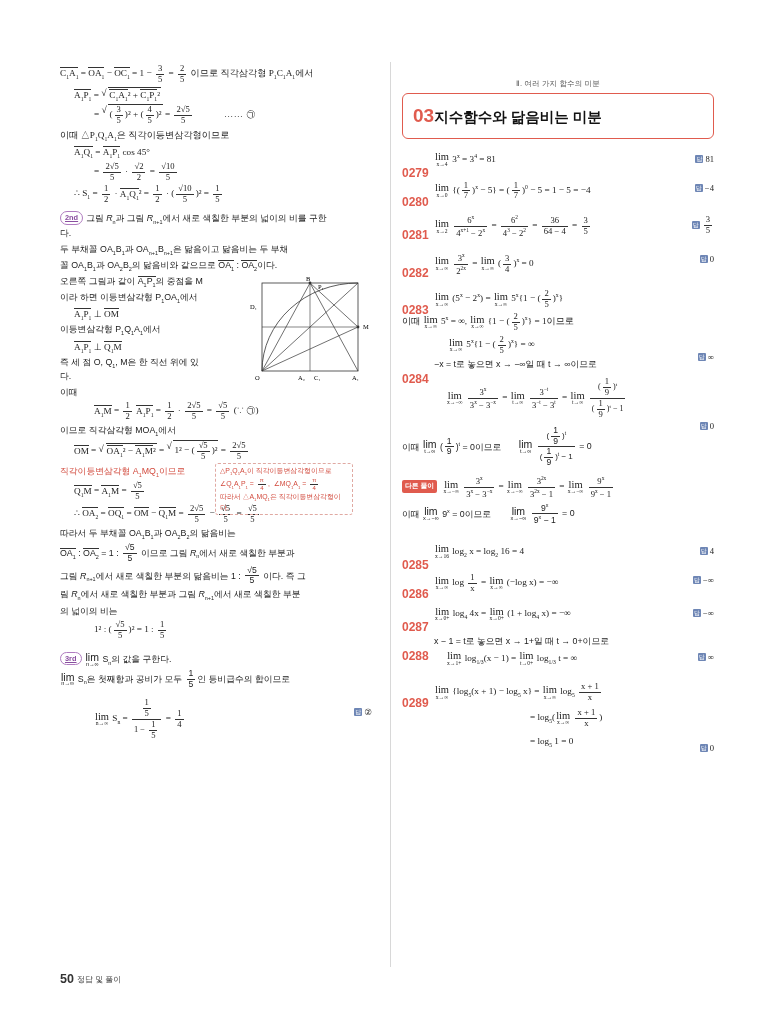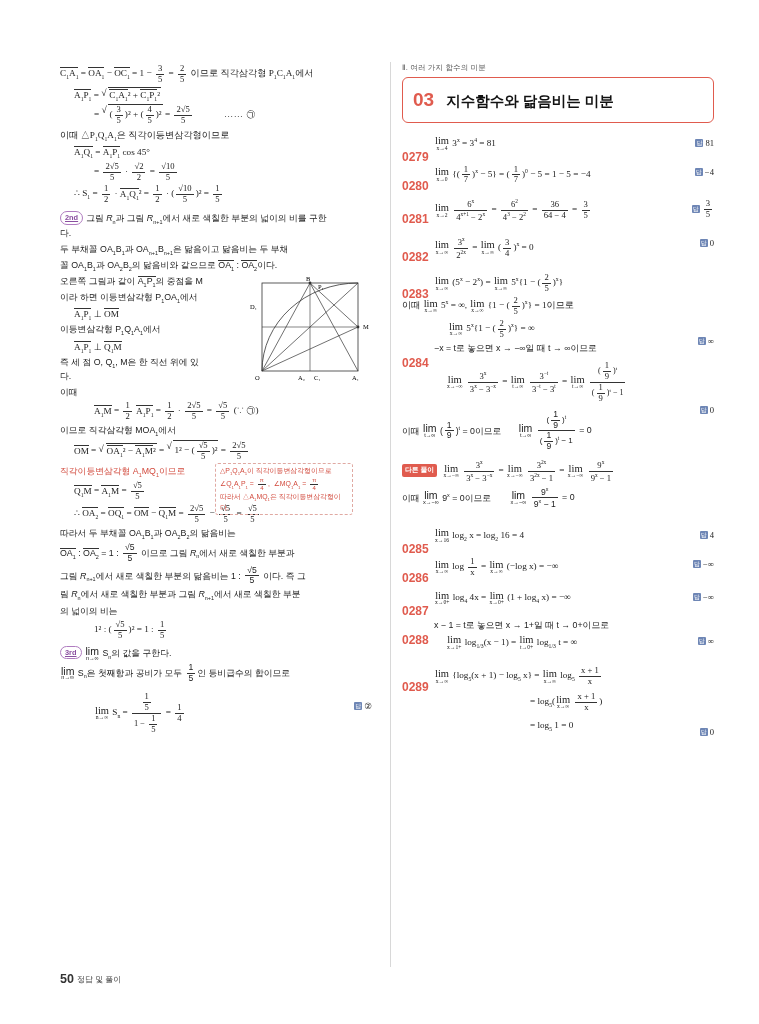--- a/index.html
+++ b/index.html
@@ -41,34 +41,35 @@
   .divider {
     position: absolute;
     left: 390px;
     top: 62px;
     width: 1px;
     height: 905px;
     background: #d8d8d8;
   }
   
   .chap-tag {
-    text-align: left;
+    text-align: center;
     font-size: 7.5px;
     color: #555;
     letter-spacing: .02em;
     margin-bottom: 3px;
     font-family: "Liberation Sans", sans-serif;
+    margin-top: 16px;
   }
   .chap-box {
     border: 1.6px solid #e05b4e;
     border-radius: 6px;
     padding: 7px 10px 8px 10px;
     display: flex;
     align-items: baseline;
-    gap: 12px;
+    gap: 0;
   }
   .chap-num {
     color: #e05b4e;
     font-weight: bold;
     font-size: 19px;
     font-family: "Liberation Sans", sans-serif;
   }
   .chap-title {
     font-weight: bold;
     font-size: 14.5px;
@@ -363,21 +364,21 @@
       <span class="frac"><span class="num">√5</span><span class="den">5</span></span> 이다. 즉 그
     </div>
     <div class="line korean">림 <i>R</i><sub>n</sub>에서 새로 색칠한 부분과 그림 <i>R</i><sub>n+1</sub>에서 새로 색칠한 부분</div>
     <div class="line korean">의 넓이의 비는</div>
 
     <div class="line indent2">
       1² : (<span class="frac"><span class="num">√5</span><span class="den">5</span></span>)² = 1 :
       <span class="frac"><span class="num">1</span><span class="den">5</span></span>
     </div>
 
-    <div class="line" style="margin-top:5px">
+    <div class="line" style="margin-top:11px">
       <span class="step">3rd</span><span class="korean"><span class="lim"><span class="l">lim</span><span class="s">n→∞</span></span> S<sub>n</sub>의 값을 구한다.</span>
     </div>
 
     <div class="line korean">
       <span class="lim"><span class="l">lim</span><span class="s">n→∞</span></span> S<sub>n</sub>은 첫째항과 공비가 모두 <span class="frac"><span class="num">1</span><span class="den">5</span></span>인 등비급수의 합이므로
     </div>
 
     <div class="line indent2" style="position:relative; margin-top:8px;">
       <span class="lim"><span class="l">lim</span><span class="s">n→∞</span></span> S<sub>n</sub> =
       <span class="frac" style="font-size:8.4px"><span class="num"><span class="frac"><span class="num">1</span><span class="den">5</span></span></span><span class="den">1 − <span class="frac"><span class="num">1</span><span class="den">5</span></span></span></span>

